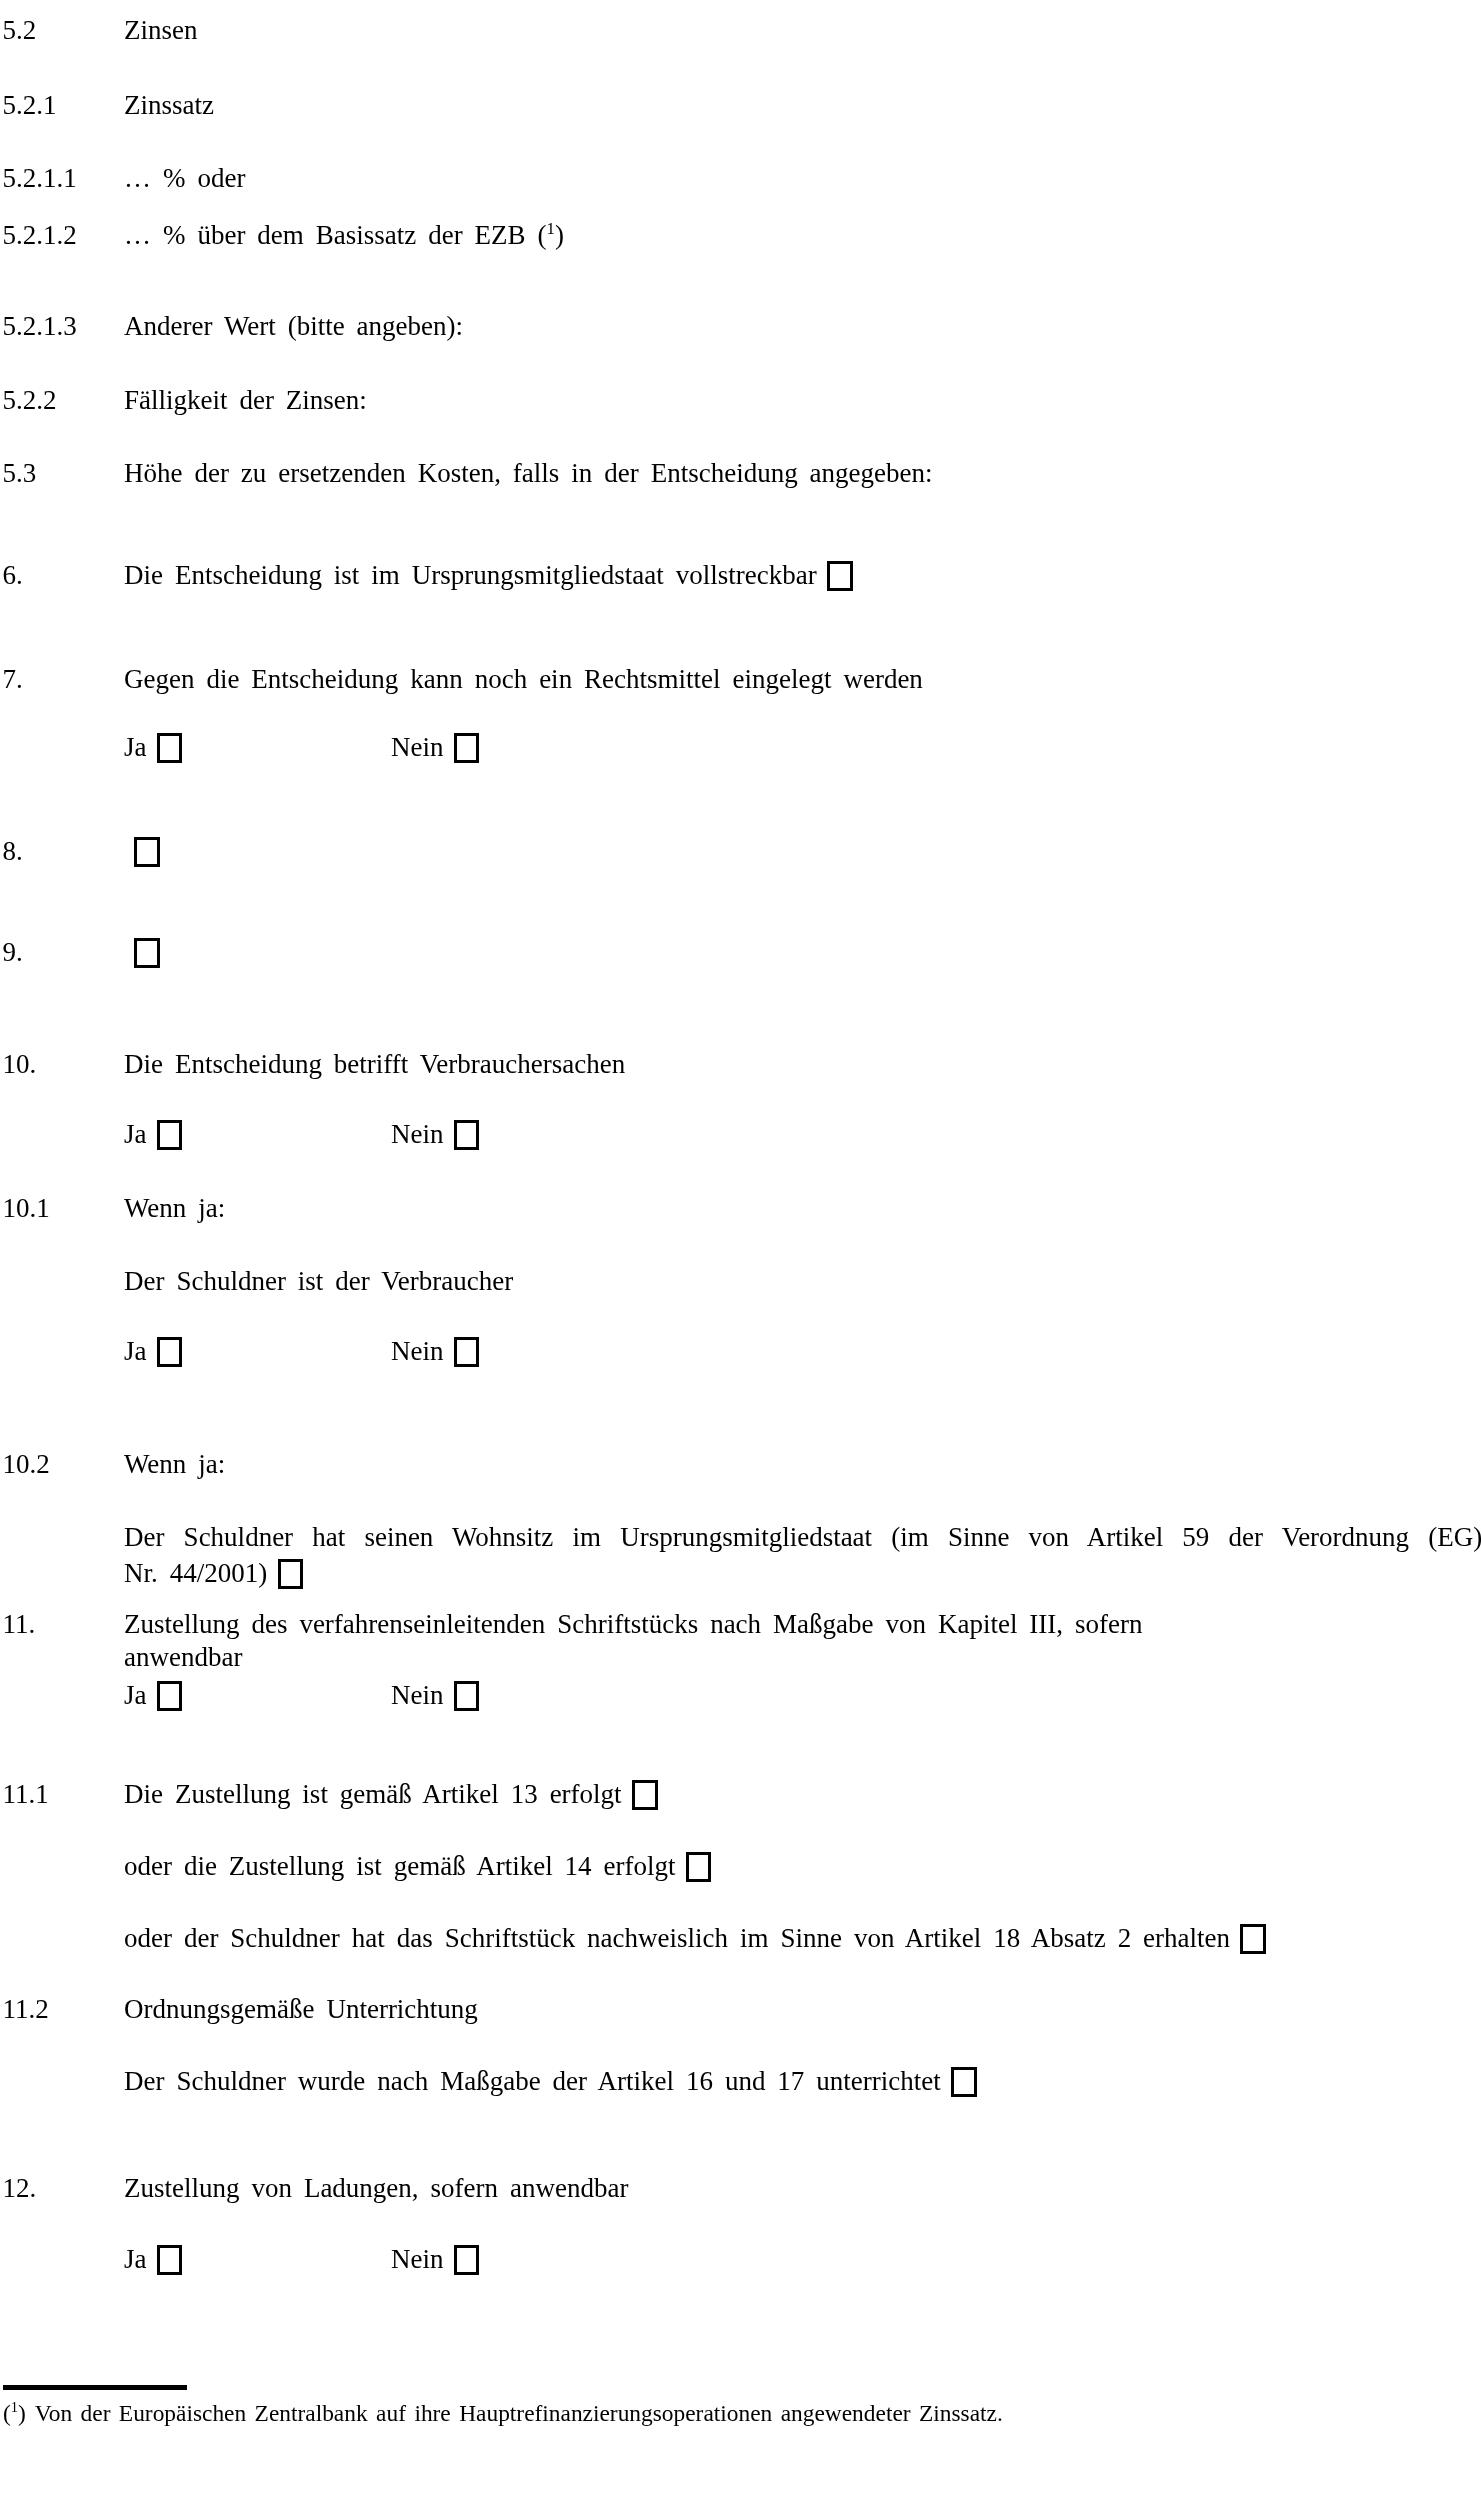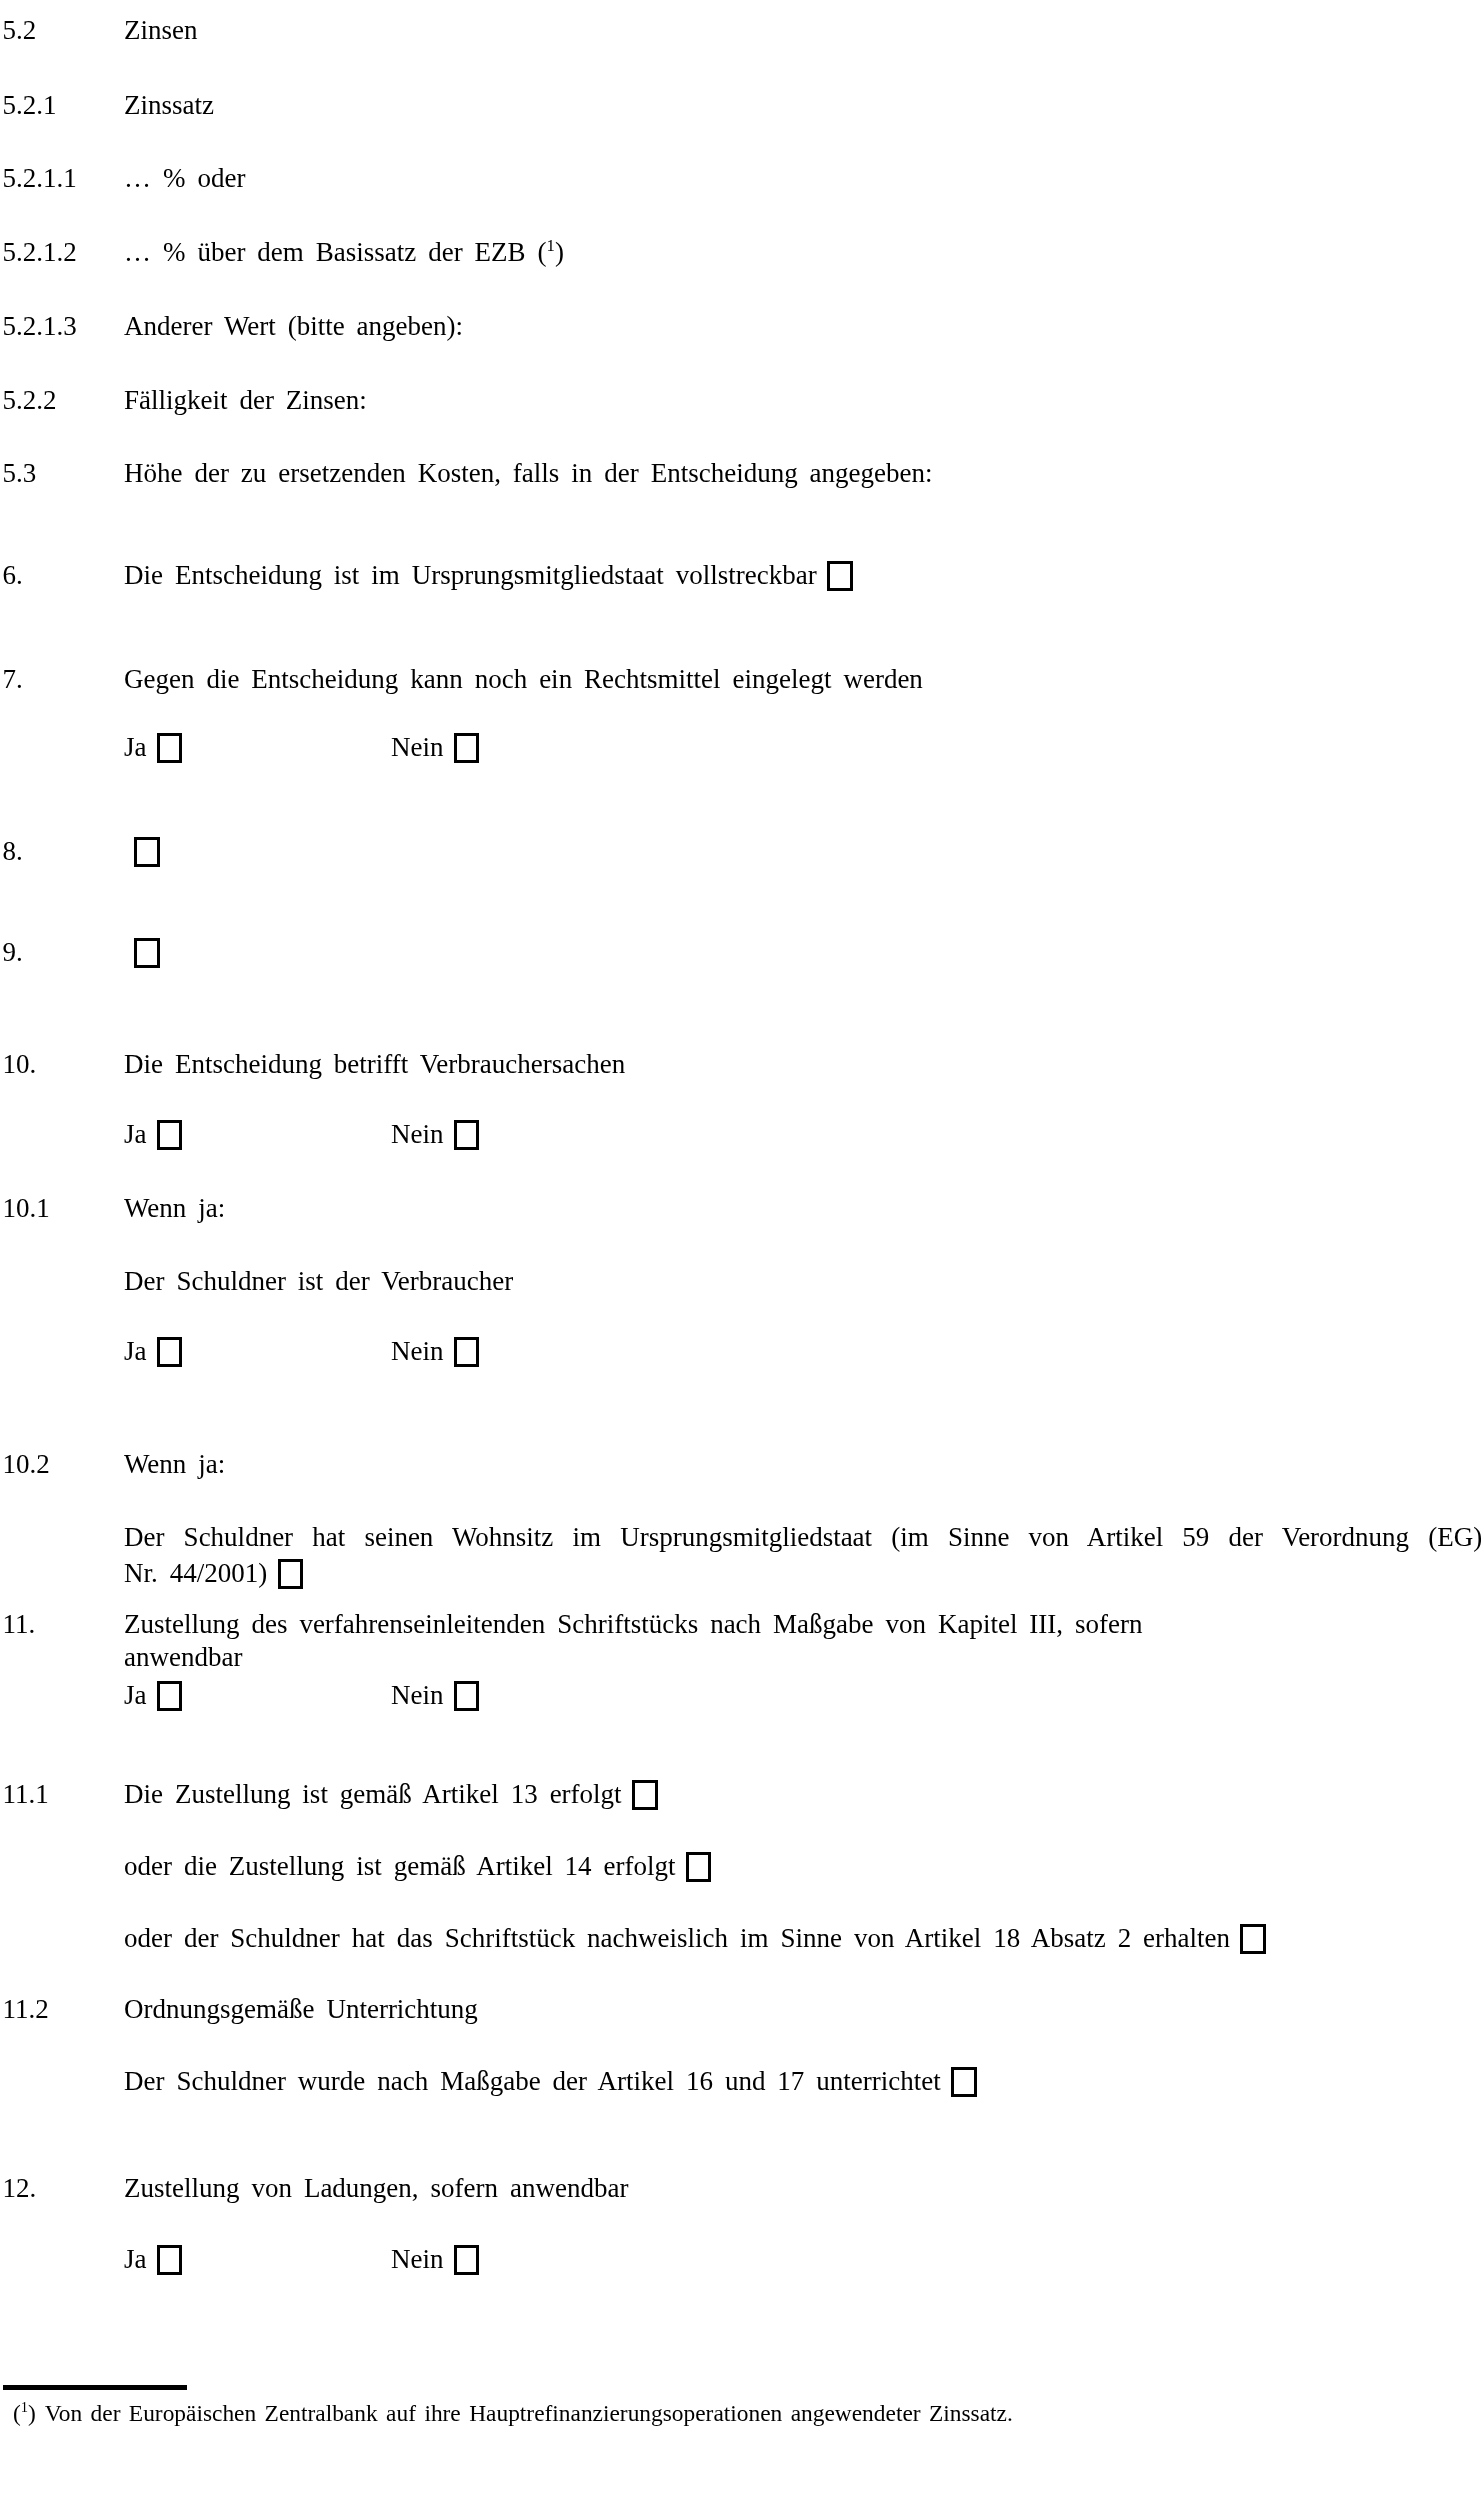--- a/index.html
+++ b/index.html
@@ -24,42 +24,42 @@
     vertical-align: -6.5px;
     background: #fff;
   }
   .nein-group { position: absolute; left: 391px; top: 0; }
   .para { line-height: 36px; margin-top: 37px; }
   .para .line1 { display: block; white-space: nowrap; word-spacing: 12.4px; }
   .para .line2 { display: block; }
   sup { font-size: 62%; vertical-align: super; line-height: 0; }
   .fn-rule { position: absolute; left: 2.6px; top: 2385px; width: 184px; height: 5.2px; background: #000; }
   .fn { font-size: 23.4px; word-spacing: 2.6px; line-height: 29px; }
-  .fn-inner { display: block; margin-left: 13px; }
+  .fn-inner { display: block; margin-left: 3px; }
   .fn-text { margin-left: 9px; }
 </style>
 </head>
 <body>
 
 <div class="row" style="top:14.3px">
   <span class="num">5.2</span>
   <span class="txt"><span>Zinsen</span></span>
 </div>
 
 <div class="row" style="top:89px">
   <span class="num">5.2.1</span>
   <span class="txt"><span>Zinssatz</span></span>
 </div>
 
 <div class="row" style="top:162px">
   <span class="num">5.2.1.1</span>
   <span class="txt"><span>… % oder</span></span>
 </div>
 
-<div class="row" style="top:236px">
+<div class="row" style="top:219px">
   <span class="num">5.2.1.2</span>
   <span class="txt">
     <span>… % über dem Basissatz der EZB (</span><sup>1</sup><span>)</span>
   </span>
 </div>
 
 <div class="row" style="top:310px">
   <span class="num">5.2.1.3</span>
   <span class="txt"><span>Anderer Wert (bitte angeben):</span></span>
 </div>

